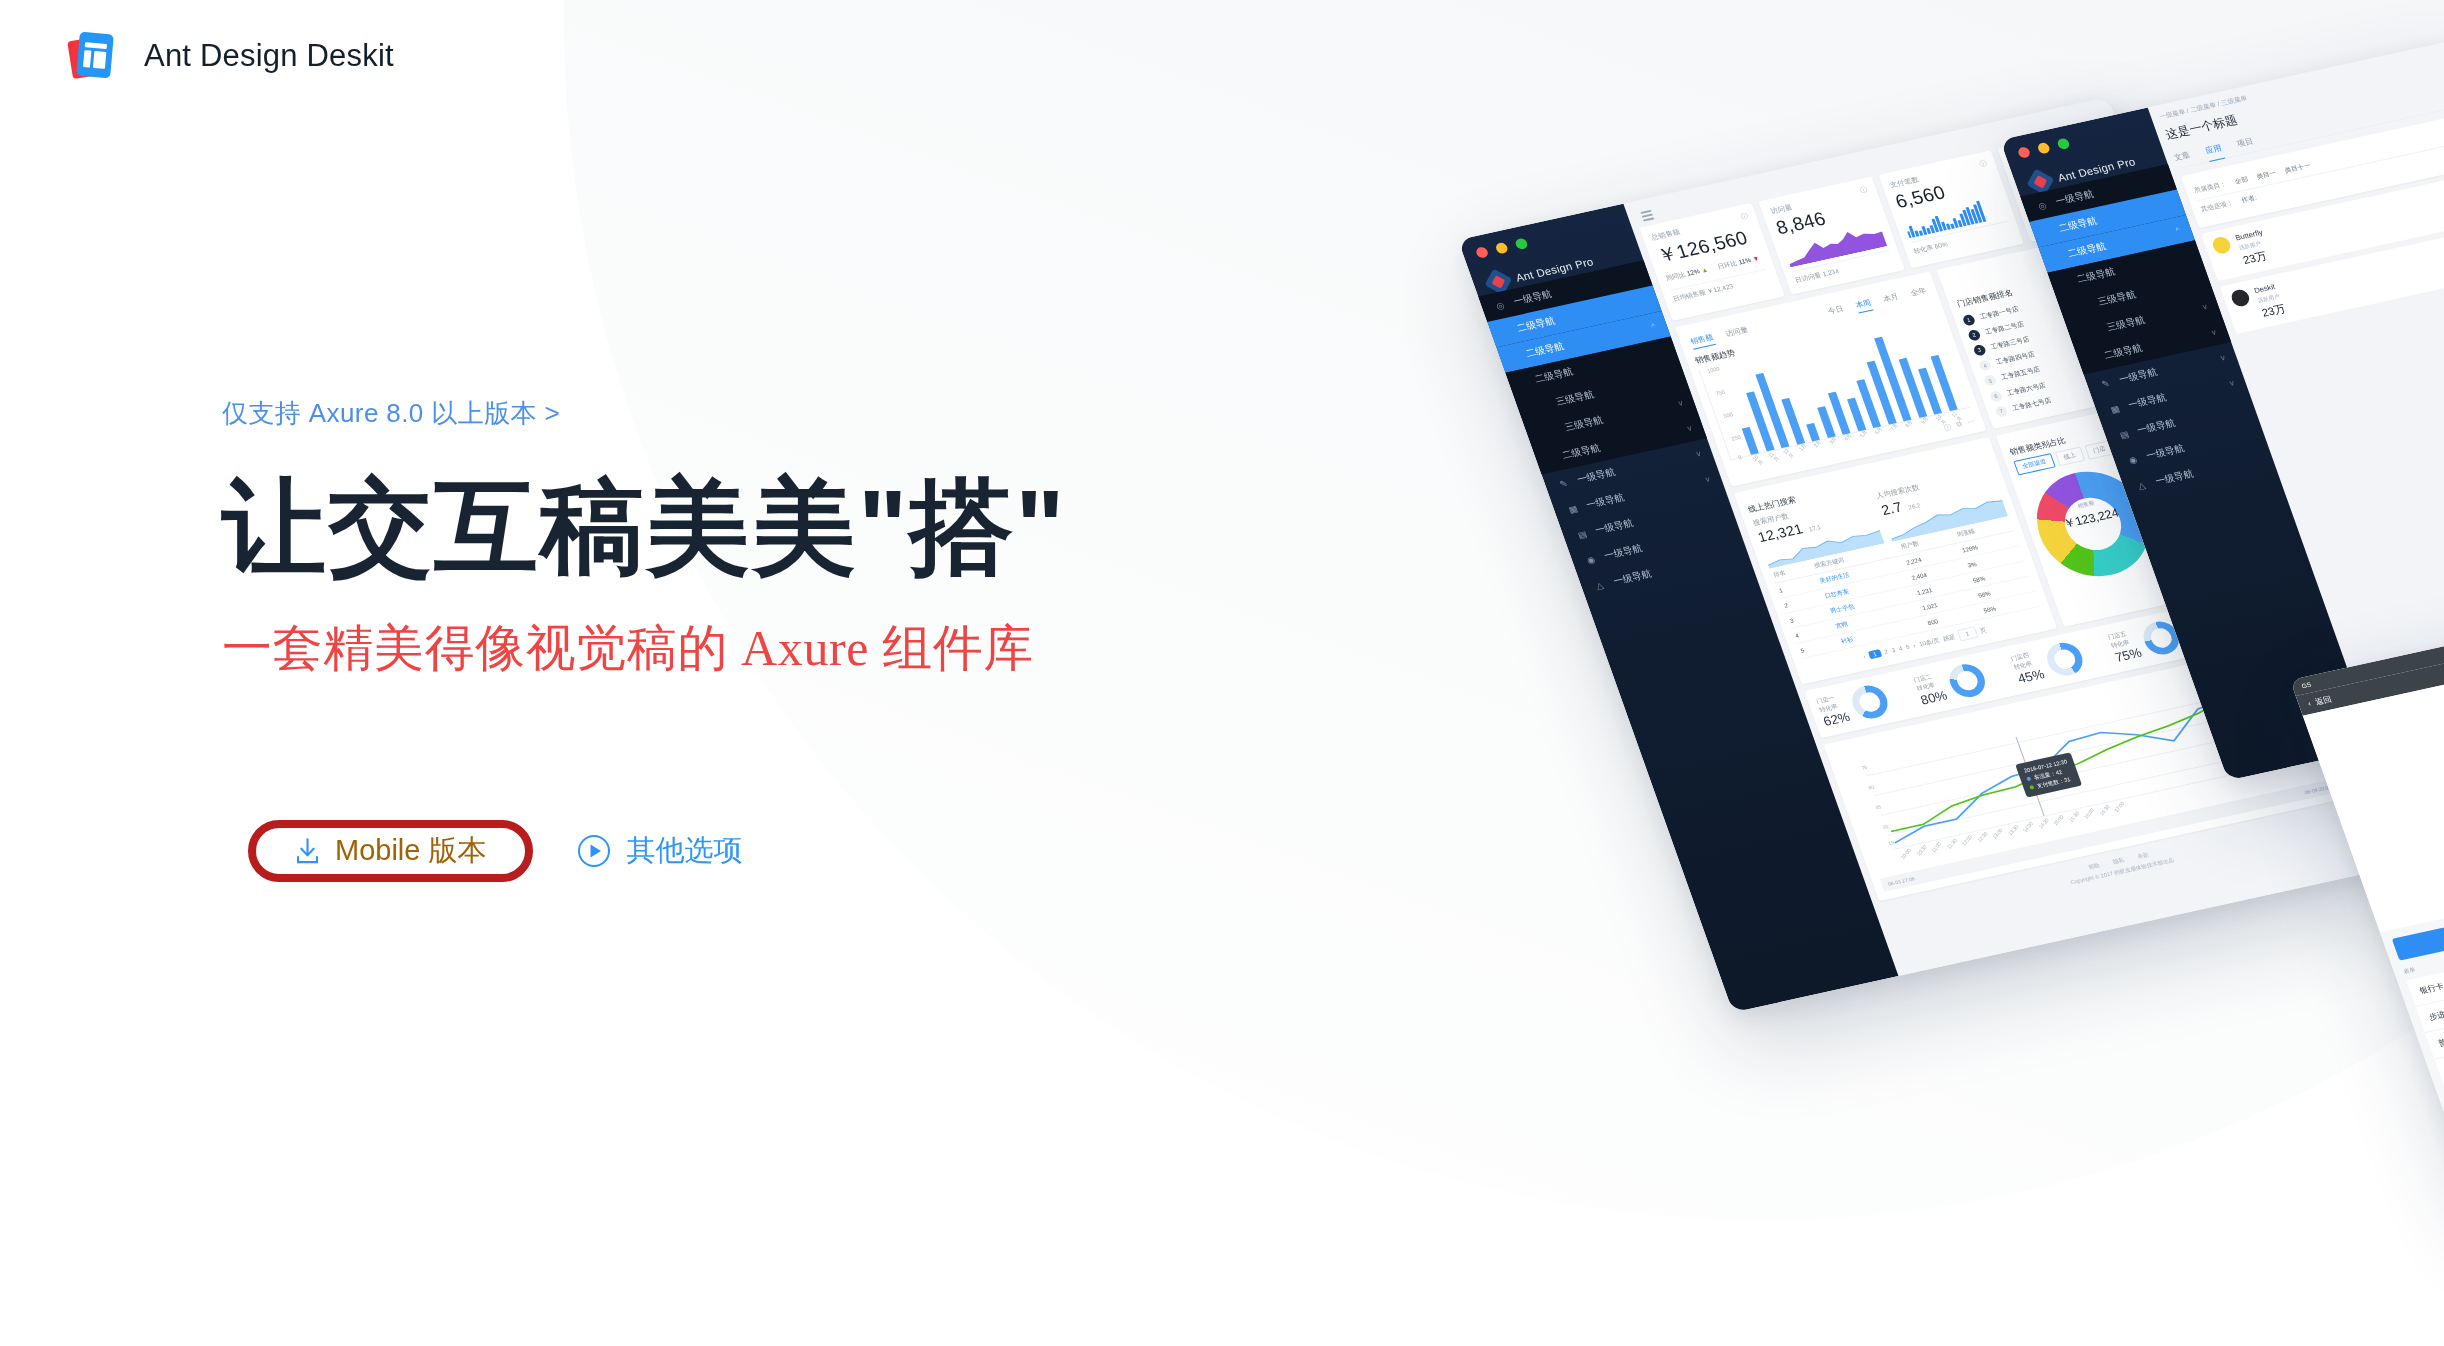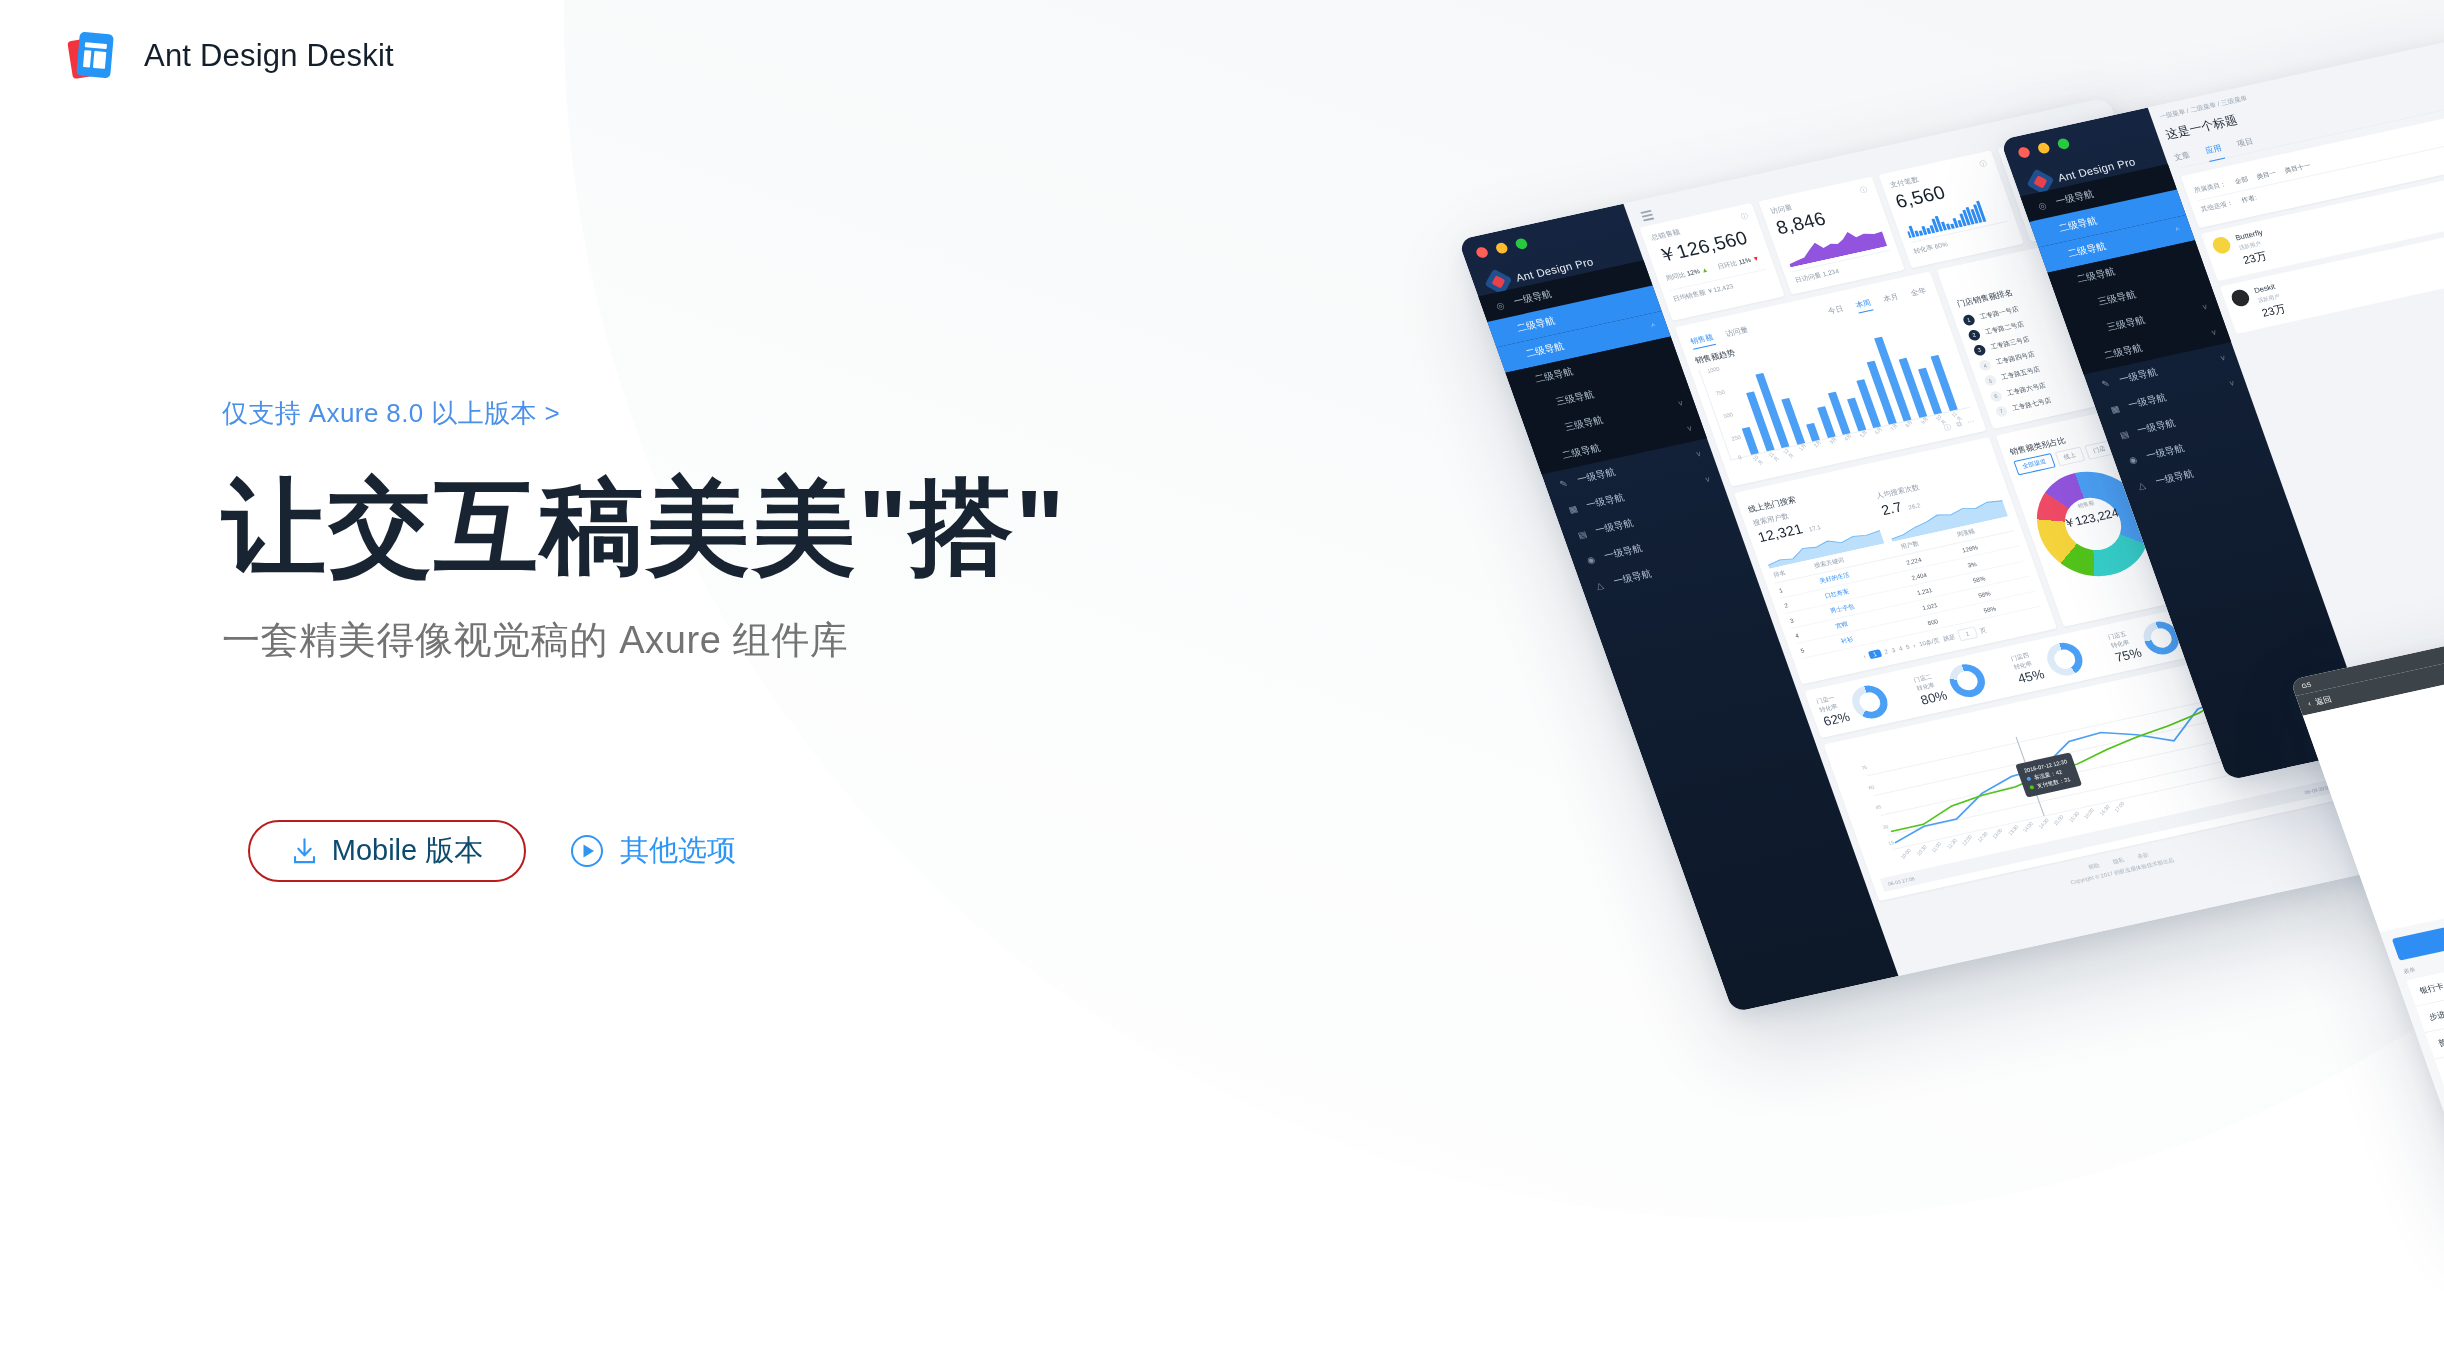--- a/index.html
+++ b/index.html
@@ -54,41 +54,42 @@
     display:inline-block; text-decoration:none; cursor:pointer;
   }
   #hero-title{
     margin-top:38px;
     font-size:104px; line-height:1.12;
     color:#182431; font-weight:700; letter-spacing:2px;
     white-space:nowrap;
   }
   #hero-sub{
     margin-top:30px;
-    font-size:38px; color:#737373; letter-spacing:.6px; font-weight:400;
+    font-size:50px; color:#ef4444; letter-spacing:.6px; font-weight:400;
     white-space:nowrap;
+    font-family:Liberation Serif, serif;
   }
 
   
   #cta-row{
     position:absolute; left:222px; top:820px;
     display:flex; align-items:center; z-index:5;
   }
   .btn{
     height:62px; border-radius:31px;
     display:flex; align-items:center; justify-content:center; gap:14px;
     font-size:29px; cursor:pointer; white-space:nowrap;
   }
   #btn-web{
     background:#2f95f5; color:#ffffff; padding:0 34px; min-width:292px;
     border:none;
   }
   #btn-mobile{
-    background:#ffffff; color:#0c4a6e; padding:0 38px; min-width:278px;
-    border:2px solid #b91c1c; margin-left:26px;
+    background:#ffffff; color:#a16207; padding:0 38px; min-width:278px;
+    border:8px solid #b91c1c; margin-left:26px;
   }
   #btn-video{
     margin-left:44px; display:flex; align-items:center; gap:16px;
     color:#2f95f5; font-size:29px; cursor:pointer; white-space:nowrap;
   }
   .dl-ico{ width:27px; height:29px; display:block; }
   .chev{ width:20px; height:20px; display:block; margin-left:4px; }
   .play-ico{ width:34px; height:34px; display:block; }
 
   

